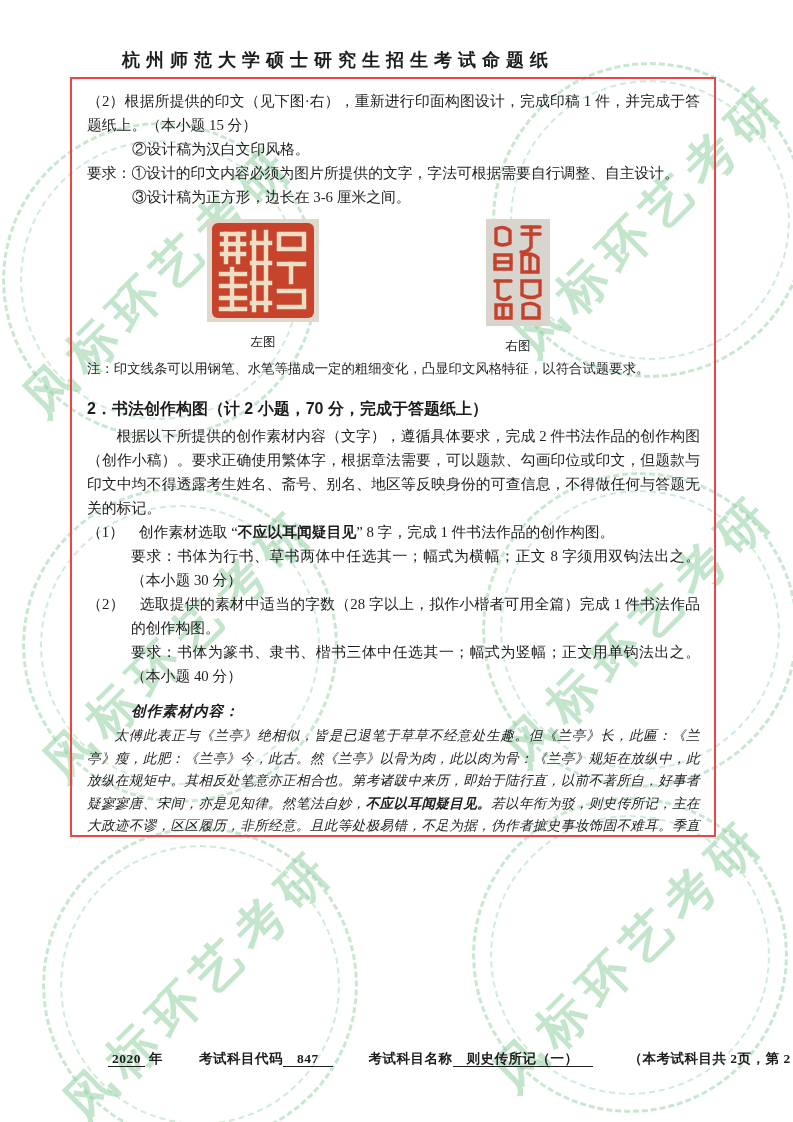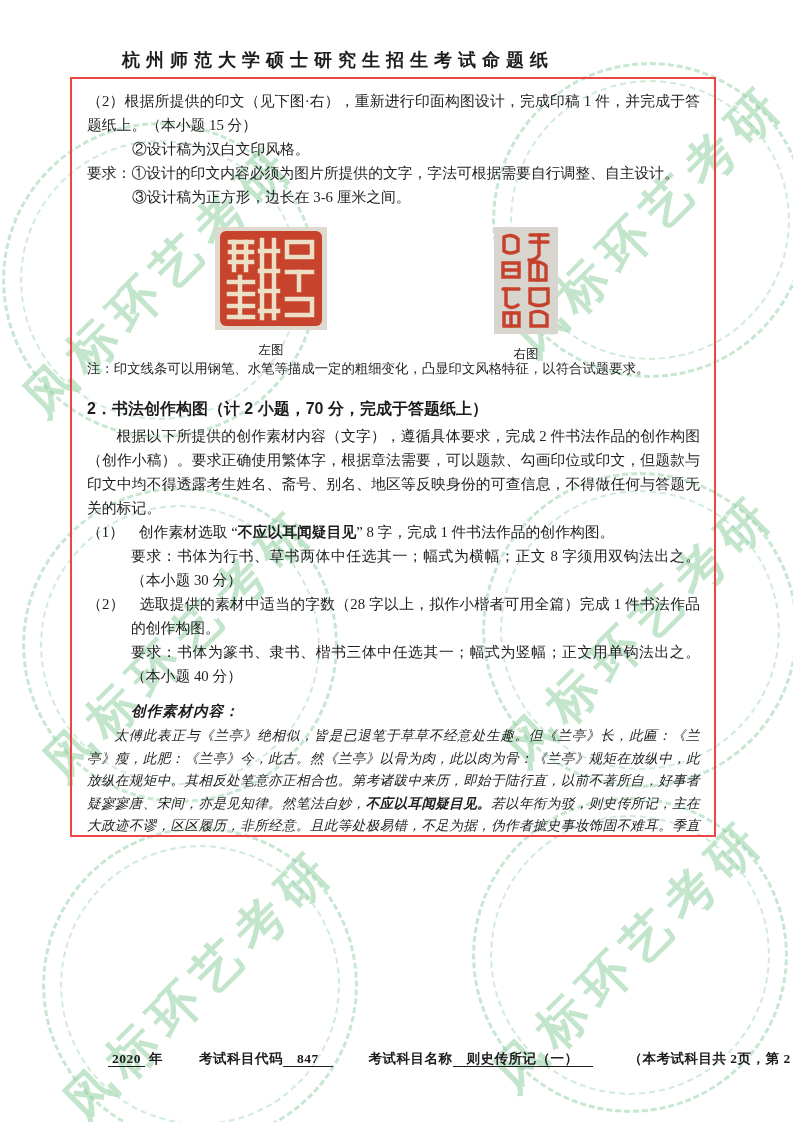--- a/index.html
+++ b/index.html
@@ -34,21 +34,21 @@
     position:absolute; left:70px; top:77px; width:646px; height:760px; z-index:1;
     border:2px solid #ef4444; padding:10px 14px 0 15px; overflow:hidden;
   }
 
   
   .body-p { font-size:14.8px; line-height:24px; margin:0; text-align:justify; }
   .req-first { padding-left:45px; text-indent:-45px; }
   .req-sub   { margin-left:45px; }
 
   .seal-row { position:relative; height:142px; margin-top:2px; }
-  .seal-fig { position:absolute; margin:16px; text-align:center; }
+  .seal-fig { position:absolute; margin:8px; text-align:center; }
   .seal-fig.left  { left:108px; width:120px; }
   .seal-fig.right { left:388px; width:70px; }
   .seal-caption { font-size:12.5px; margin-top:8px; color:#222; }
 
   .note { font-size:13.4px; line-height:20px; margin:6px 0 0 0; }
 
   .h-sec {
     font-family:"Liberation Sans","DejaVu Sans",sans-serif;
     font-size:16px; font-weight:bold; margin:20px 0 4px 0;
   }

